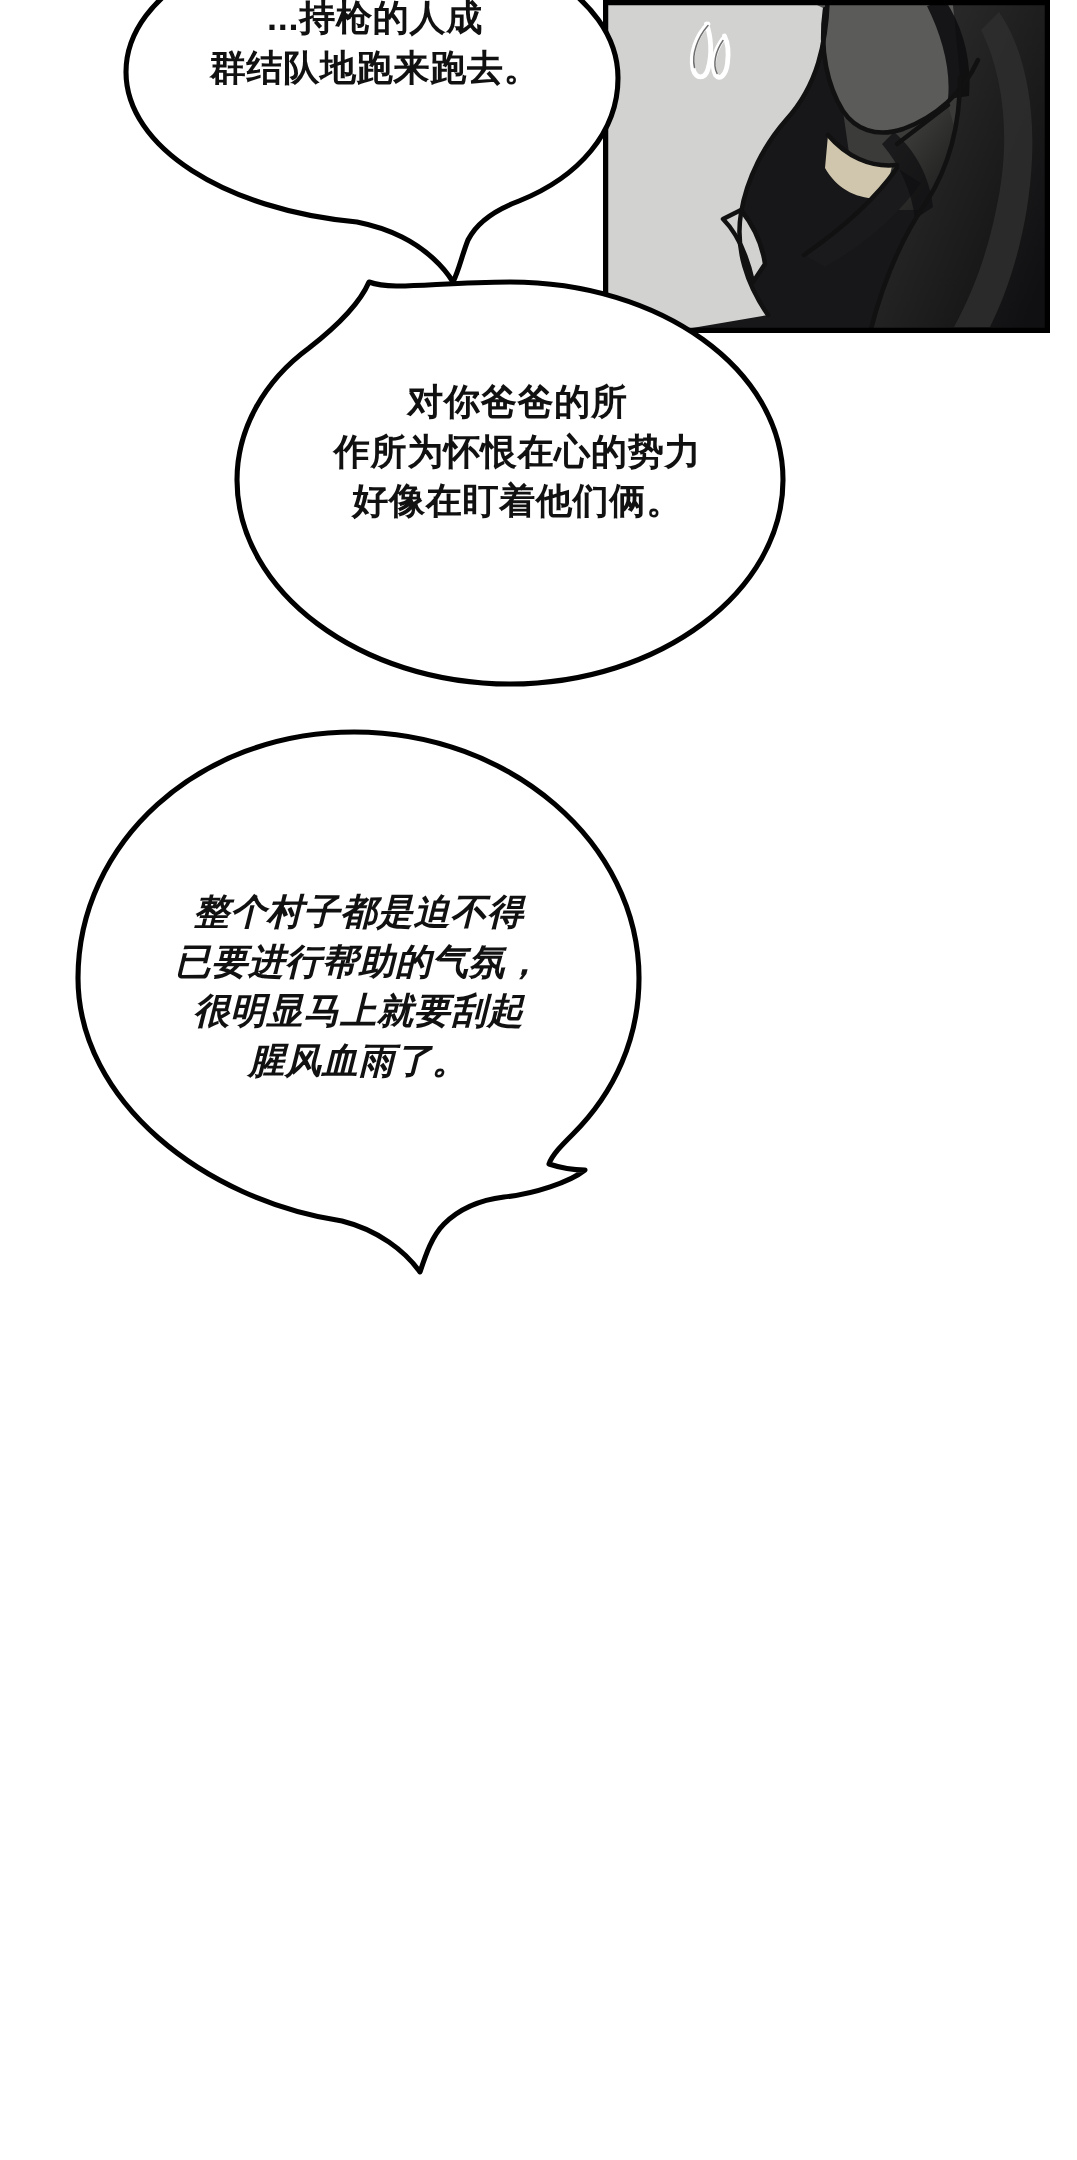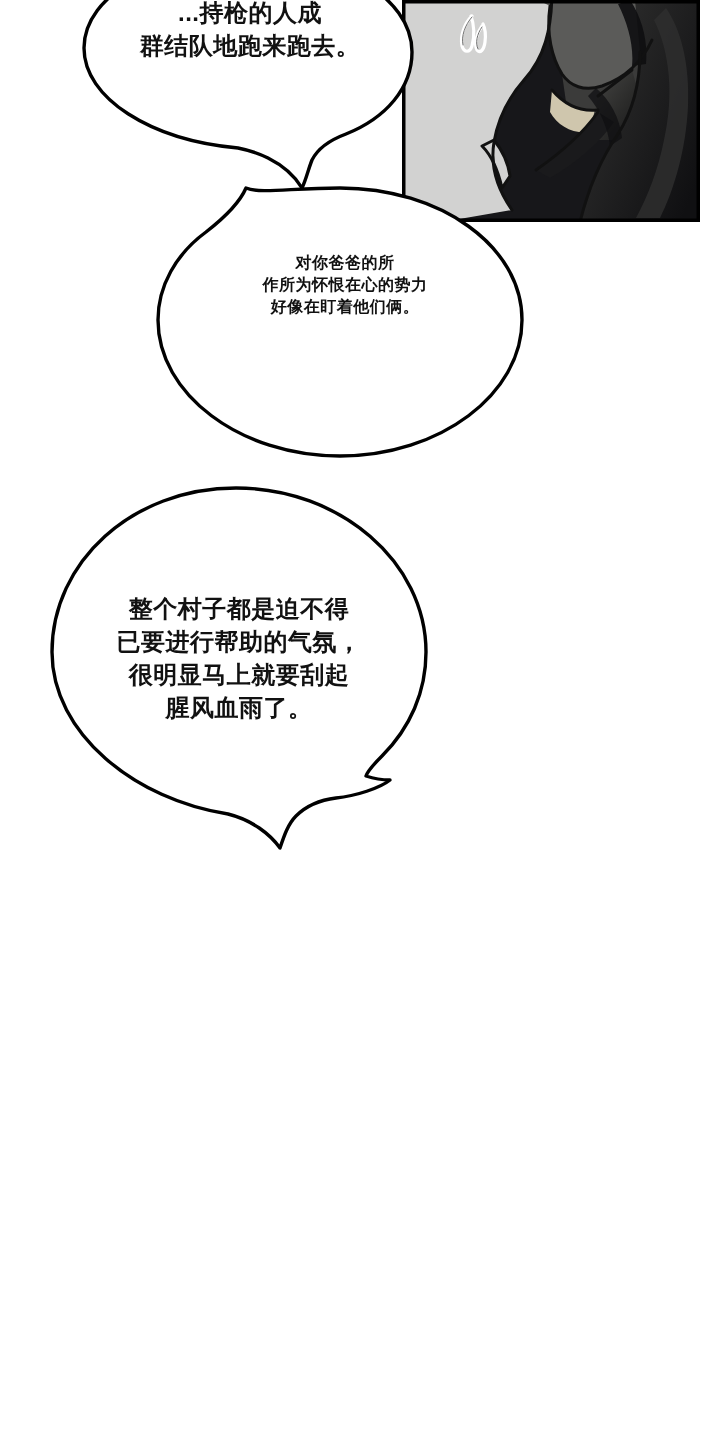--- a/index.html
+++ b/index.html
@@ -149,26 +149,26 @@
   <div class="bubble" style="left:140px; top:180px; width:410px; height:290px;">
     <svg width="410" height="290" viewBox="0 0 410 290" xmlns="http://www.w3.org/2000/svg">
       <path d="M 200 8
                C 300 8 382 66 382 140
                C 382 214 300 276 200 276
                C 100 276 18 214 18 140
                C 18 106 36 74 66 52
                C 84 38 100 22 106 8
                C 122 14 150 8 200 8 Z" fill="#ffffff" stroke="#000000" stroke-width="3.4" stroke-linejoin="round"></path>
     </svg>
-    <div class="bubble-text" style="left:15px; top:72px; width:380px; font-size:16px;">对你爸爸的所
+    <div class="bubble-text" style="left:15px; top:72px; width:380px; font-size:24px;">对你爸爸的所
 作所为怀恨在心的势力
 好像在盯着他们俩。</div>
   </div>
 
-  <div class="bubble" style="left:30px; top:480px; width:430px; height:400px;">
+  <div class="bubble" style="left:30px; top:480px; width:430px; height:400px;font-style:italic;">
     <svg width="430" height="400" viewBox="0 0 430 400" xmlns="http://www.w3.org/2000/svg">
       <path d="M 206 8
                C 310 8 396 82 396 172
                C 396 212 380 248 352 276
                C 344 284 338 290 336 296
                C 342 298 352 300 360 300
                C 350 308 326 316 306 318
                C 290 320 276 326 266 336
                C 258 344 254 356 250 368
                C 240 354 222 340 198 334

